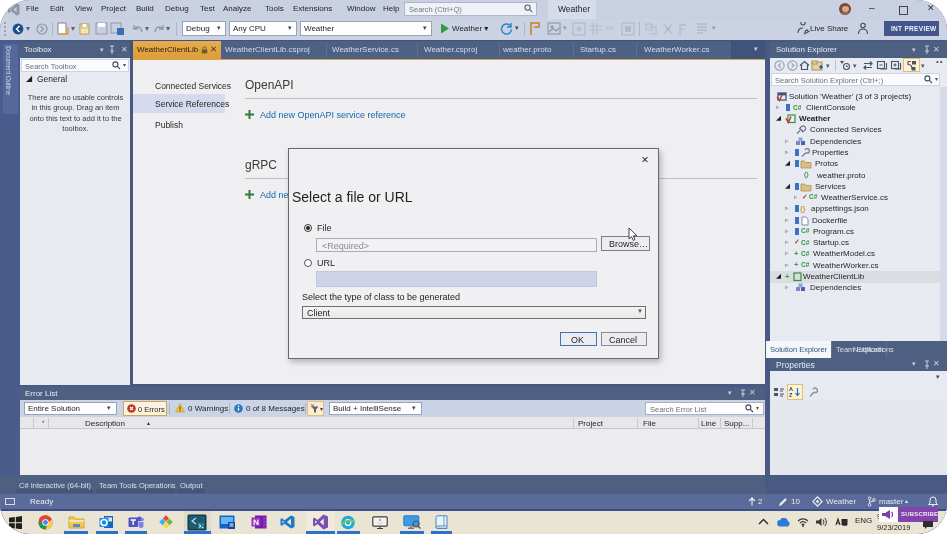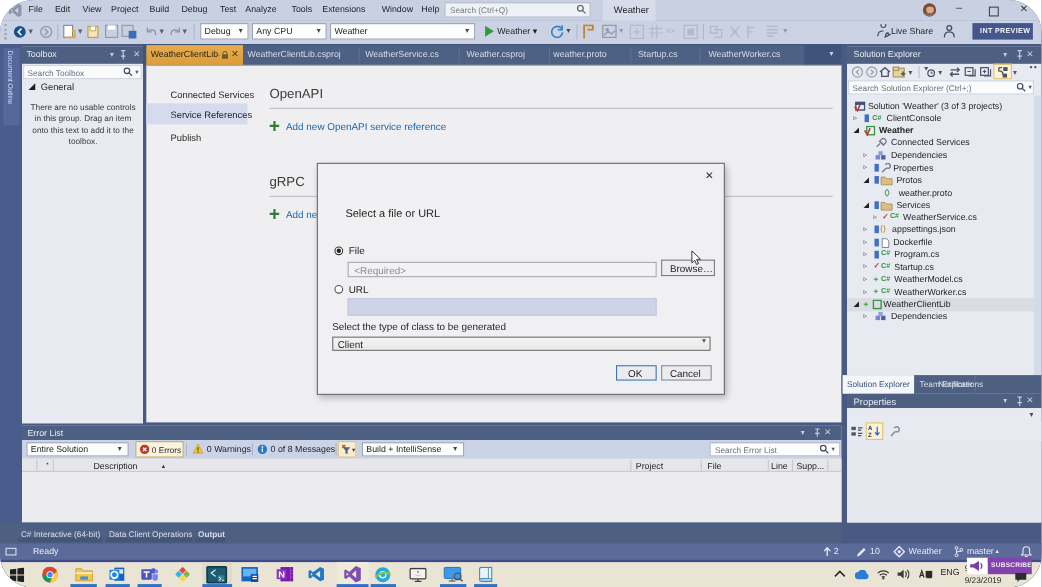--- a/index.html
+++ b/index.html
@@ -227,21 +227,21 @@
 
 <div class="t" style="left:245px;top:158px;font-size:12px;color:#3b3b3b;">gRPC</div>
 <div class="ab" style="left:245px;top:178px;width:512px;height:1px;background:#BDBDC2;"></div>
 <svg class="ab" style="left:245px;top:190px;" width="9" height="9" viewBox="0 0 9 9">
       <path d="M3.5 0 L5.5 0 L5.5 3.5 L9 3.5 L9 5.5 L5.5 5.5 L5.5 9 L3.5 9 L3.5 5.5 L0 5.5 L0 3.5 L3.5 3.5 Z" fill="#2f7d34"></path>
     </svg>
 <div class="t" style="left:260px;top:190px;font-size:9px;color:#1767af;">Add new</div>
 
 <div class="ab" style="left:288px;top:148px;width:371px;height:211px;background:#F0EFF1;border:1px solid #66696f;box-sizing:border-box;box-shadow:2px 3px 6px rgba(0,0,0,0.25);"></div>
 <div class="t" style="left:641px;top:154px;font-size:9.5px;color:#2a2a2a;">✕</div>
-<div class="t" style="left:314px;top:189px;font-size:10px;color:#1f1f1f;">Select a file or URL</div>
+<div class="t" style="left:292px;top:189px;font-size:14px;color:#1f1f1f;">Select a file or URL</div>
 
 <div class="ab" style="left:304px;top:224px;width:8px;height:8px;border-radius:50%;border:1px solid #333;box-sizing:border-box;background:#fff;"></div>
 <div class="ab" style="left:306px;top:226px;width:4px;height:4px;border-radius:50%;background:#222;"></div>
 <div class="t" style="left:317px;top:223px;font-size:9px;color:#1f1f1f;">File</div>
 <div class="ab" style="left:316px;top:238px;width:281px;height:14px;background:#F2F1F3;border:1px solid #ABABB0;box-sizing:border-box;"></div>
 <div class="t" style="left:322px;top:241px;font-size:9px;color:#8c8c90;">&lt;Required&gt;</div>
 <div class="ab" style="left:601px;top:236px;width:49px;height:15px;background:#EDECEF;border:1px solid #7a7d85;box-sizing:border-box;"></div>
 <div class="t" style="left:609px;top:239px;font-size:9px;color:#1f1f1f;">Browse…</div>
 
 <svg class="ab" style="left:628px;top:228px;" width="10" height="14" viewBox="0 0 10 14">
@@ -536,22 +536,22 @@
 <div class="t" style="left:701px;top:419px;font-size:8px;color:#1f1f1f;">Line</div>
 <div class="t" style="left:724px;top:419px;font-size:8px;color:#1f1f1f;">Supp...</div>
 
 <div class="ab" style="left:20px;top:429px;width:745px;height:46px;background:#ECECEE;"></div>
 
 <div class="ab" style="left:0;top:475px;width:765px;height:19px;background:#4D6082;"></div>
 <div class="ab" style="left:16px;top:489px;width:77px;height:4px;background:#445578;"></div>
 <div class="ab" style="left:96px;top:489px;width:79px;height:4px;background:#445578;"></div>
 <div class="ab" style="left:177px;top:489px;width:28px;height:4px;background:#445578;"></div>
 <div class="t" style="left:19px;top:481px;font-size:7.5px;color:#D9DEE9;">C# Interactive (64-bit)</div>
-<div class="t" style="left:99px;top:481px;font-size:7.5px;color:#D9DEE9;">Data Client Operations</div>
-<div class="t" style="left:180px;top:481px;font-size:7.5px;color:#D9DEE9;font-weight:bold;">Output</div>
+<div class="t" style="left:99px;top:481px;font-size:7.5px;color:#D9DEE9;">Team Tools Operations</div>
+<div class="t" style="left:180px;top:481px;font-size:7.5px;color:#D9DEE9;">Output</div>
 
 <div class="ab" style="left:0;top:494px;width:947px;height:15px;background:#5B6B99;"></div>
 <div class="ab" style="left:5px;top:498px;width:10px;height:7px;border:1px solid #D7DCEA;box-sizing:border-box;"></div>
 <div class="t" style="left:30px;top:497px;font-size:8px;color:#EDEFF5;">Ready</div>
 <svg class="ab" style="left:748px;top:497px;" width="8" height="9" viewBox="0 0 8 9">
       <path d="M4 8.5 L4 1.5 M1.2 4 L4 1 L6.8 4" fill="none" stroke="#E8EBF3" stroke-width="1.2"></path>
     </svg>
 <div class="t" style="left:758px;top:497px;font-size:8px;color:#E8EBF3;">2</div>
 <svg class="ab" style="left:778px;top:497px;" width="10" height="10" viewBox="0 0 10 10">
       <path d="M1 9 L1.8 6.6 L7.3 1.1 L8.9 2.7 L3.4 8.2 Z" fill="#E8EBF3"></path>

